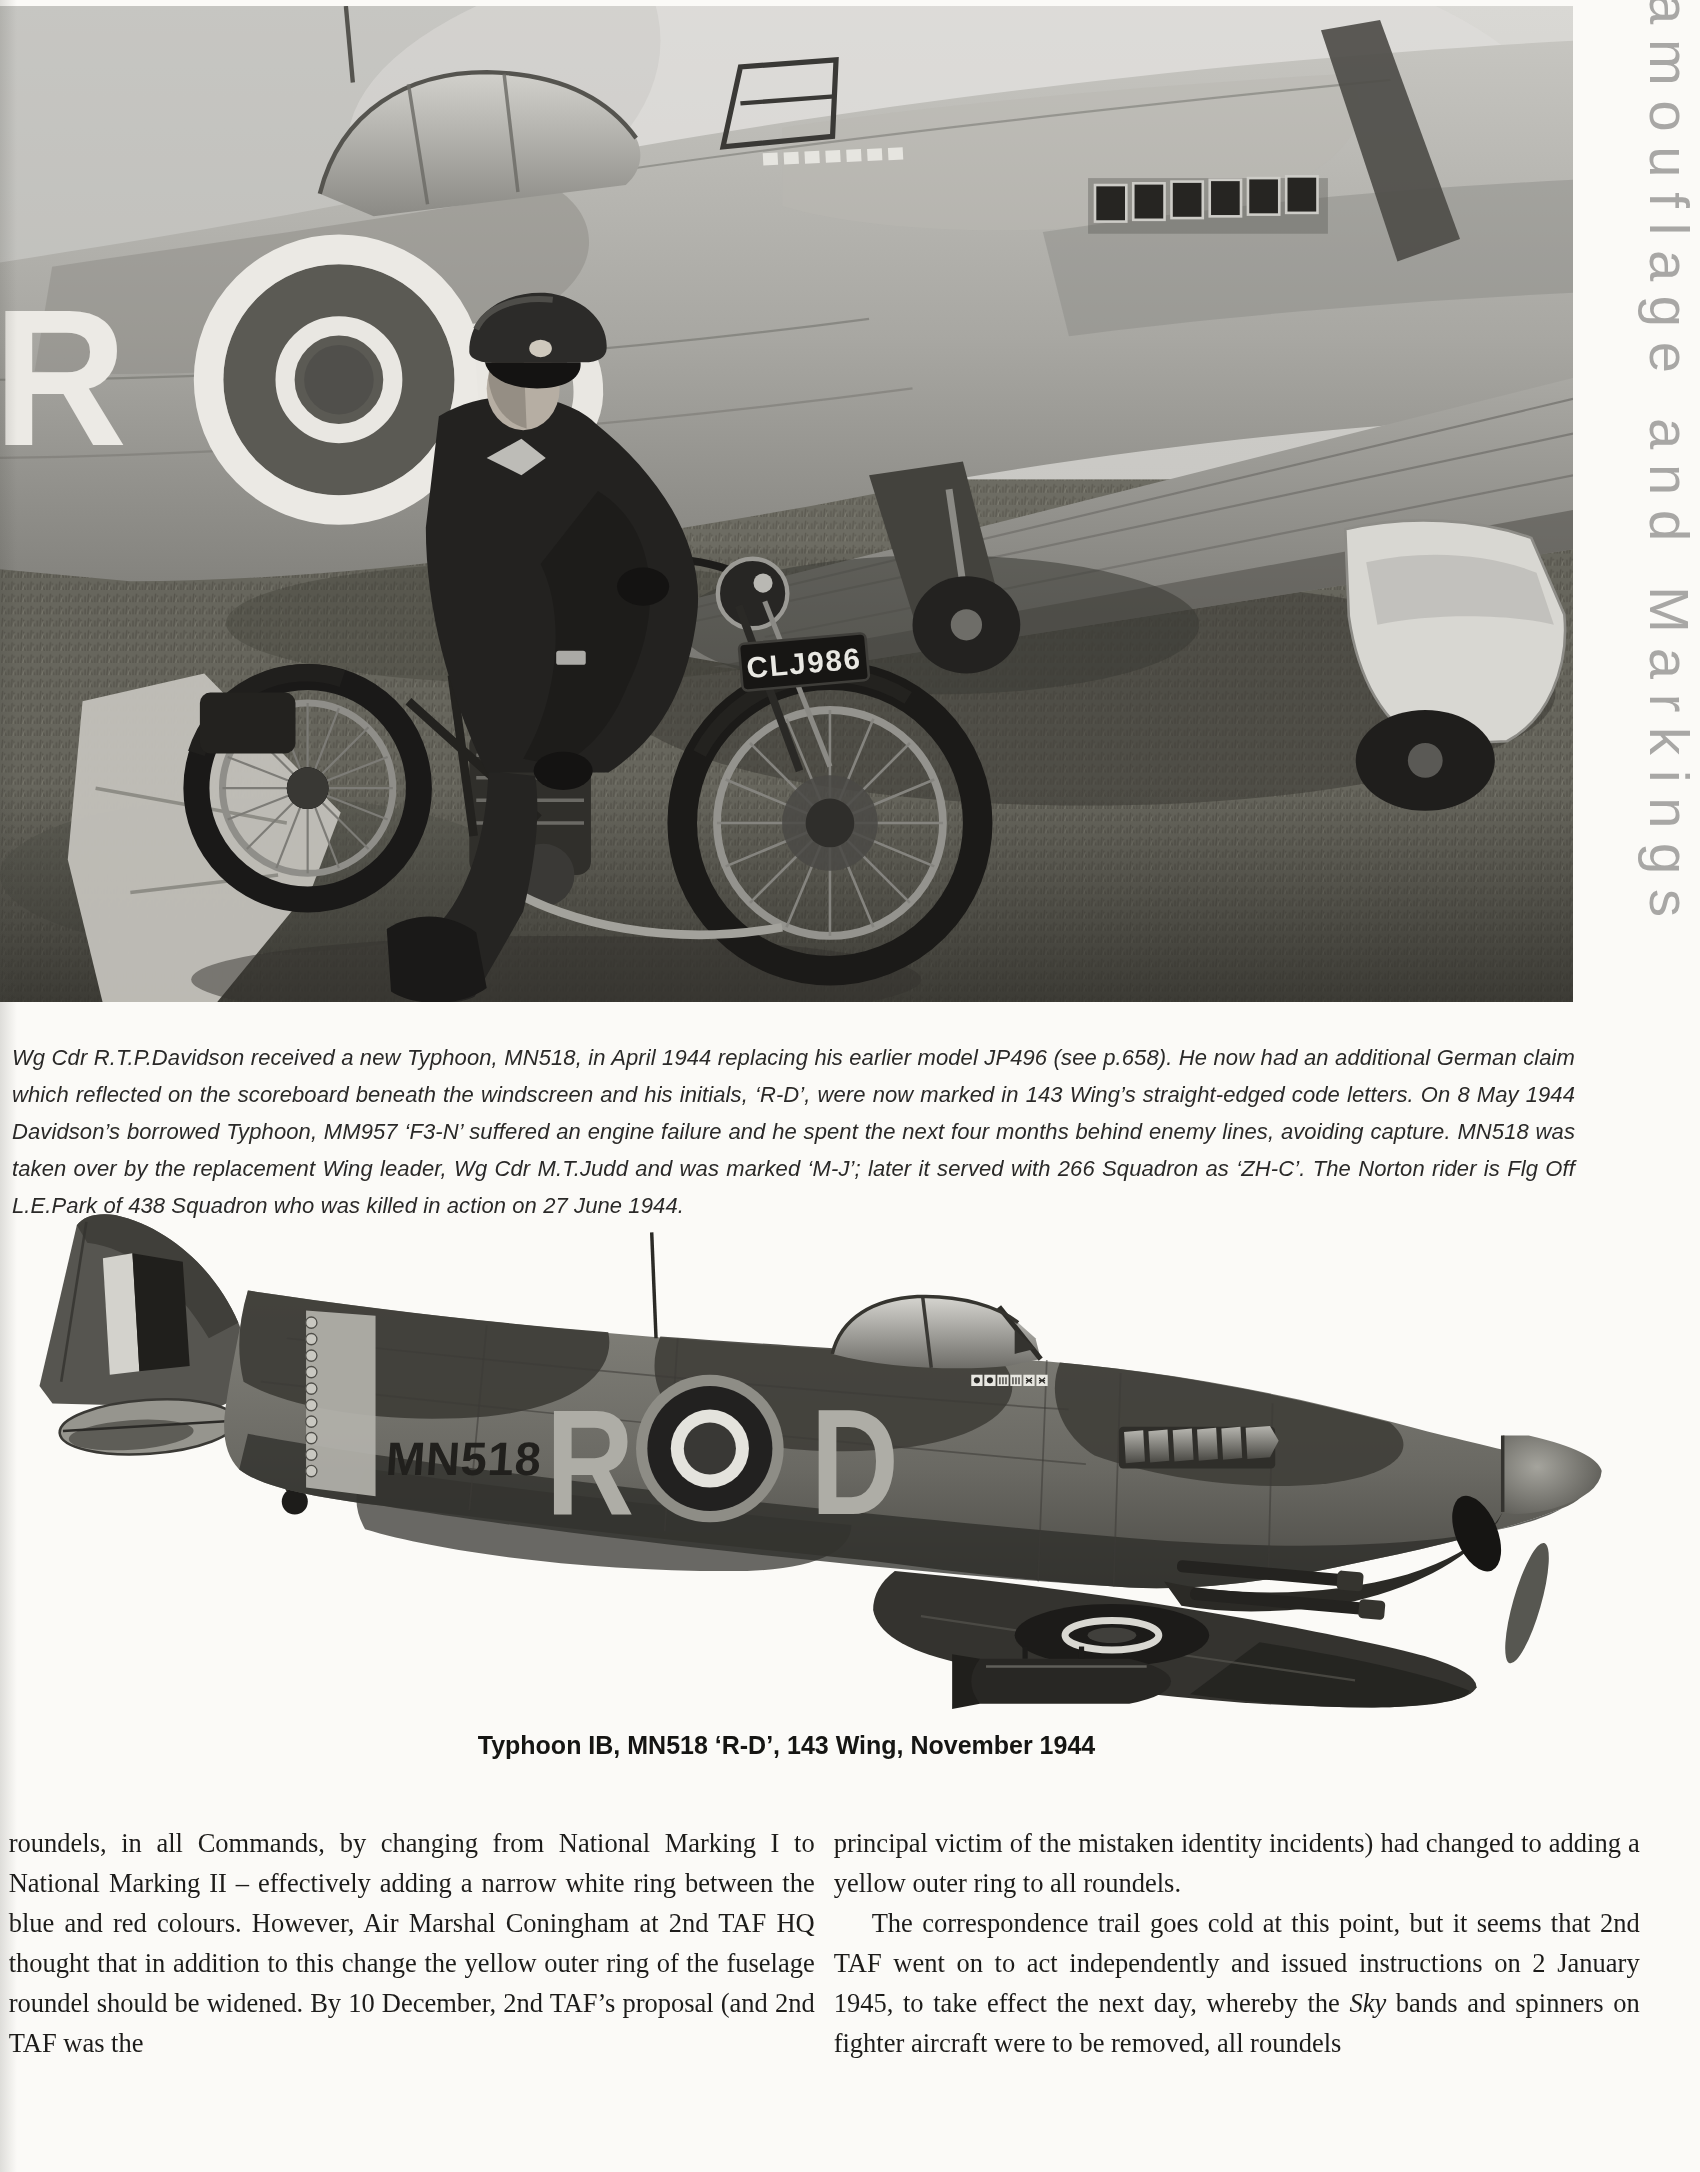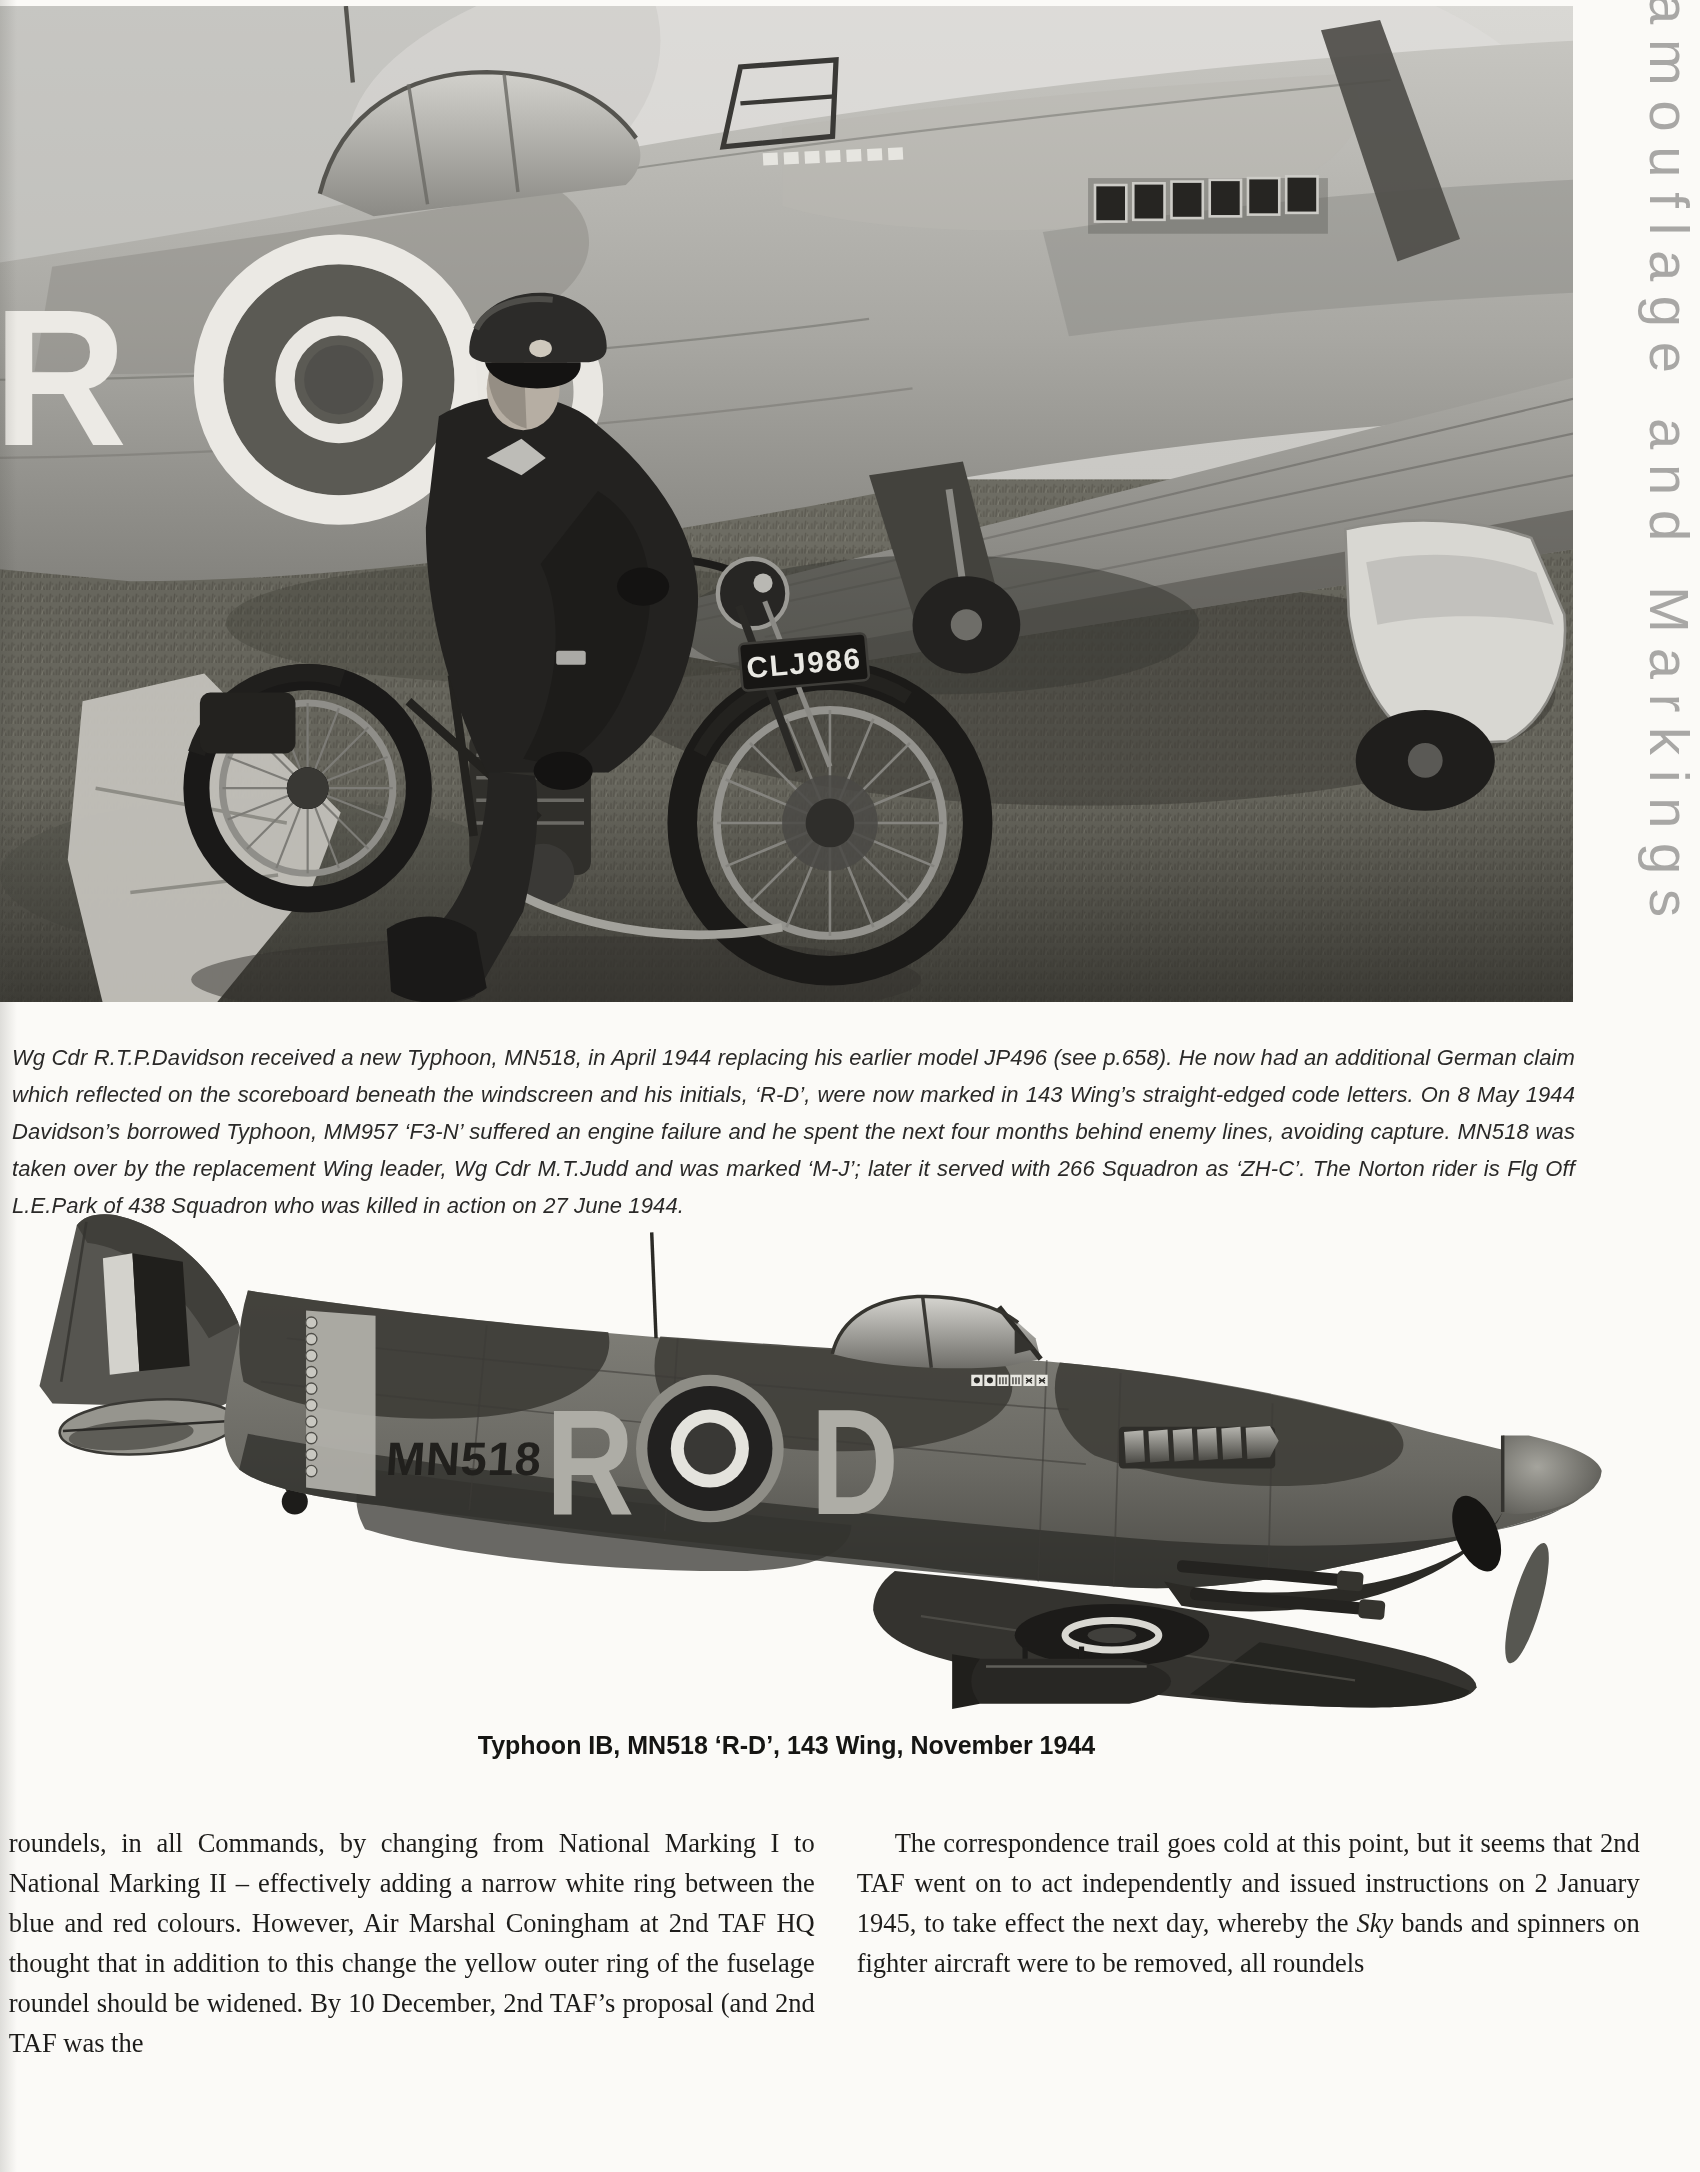--- a/index.html
+++ b/index.html
@@ -12,21 +12,21 @@
         font:italic 22px/37px "Liberation Sans",sans-serif;color:#2a2928;text-align:justify;
         letter-spacing:0.1px;}
   .profile-svg{position:absolute;left:0;top:1208px;}
   .profile-caption{position:absolute;left:0;top:1731px;width:1573px;text-align:center;
         font:bold 25px "Liberation Sans",sans-serif;color:#151513;}
   .columns{position:absolute;left:8.7px;top:1823px;width:1651px;display:flex;gap:19px;
         font-family:"Liberation Serif",serif;font-size:26.5px;line-height:40px;color:#1d1c1a;
         text-align:justify;}
   .col{width:806px;}
   .col p{margin:0;}
-  .col p.indent{text-indent:38px;margin-left:23px;}
+  .col p.indent{text-indent:38px;}
   .it{font-style:italic;}
   .sidebar-vertical{position:absolute;left:1637px;top:-7px;height:1304px;
         writing-mode:vertical-rl;white-space:nowrap;
         font:56px "Liberation Sans",sans-serif;letter-spacing:14.8px;color:#a8a7a5;}
 </style>
 </head>
 <body>
 
 <div class="page">
 
@@ -421,20 +421,21 @@
     </g>
   </svg>
 
   <div class="profile-caption">Typhoon IB, MN518 ‘R-D’, 143 Wing, November 1944</div>
 
   <div class="columns">
     <div class="col">
         <p><span>roundels, in all Commands, by changing from National Marking I to National Marking II – effectively adding a narrow white ring between the blue and red colours. However, Air Marshal Coningham at 2nd TAF HQ thought that in addition to this change the yellow outer ring of the fuselage roundel should be widened. By 10 December, 2nd TAF’s proposal (and 2nd TAF was the</span></p>
       </div>
     <div class="col">
+        <p><span>principal victim of the mistaken identity incidents) had changed to adding a yellow outer ring to all roundels.</span></p>
         <p class="indent"><span>The correspondence trail goes cold at this point, but it seems that 2nd TAF went on to act independently and issued instructions on 2 January 1945, to take effect the next day, whereby the </span><span class="it">Sky</span><span> bands and spinners on fighter aircraft were to be removed, all roundels</span></p>
       </div>
   </div>
 
   <div class="sidebar-vertical">amouflage and Markings</div>
 
   <div class="gutter-left"></div>
 </div>
 
 

